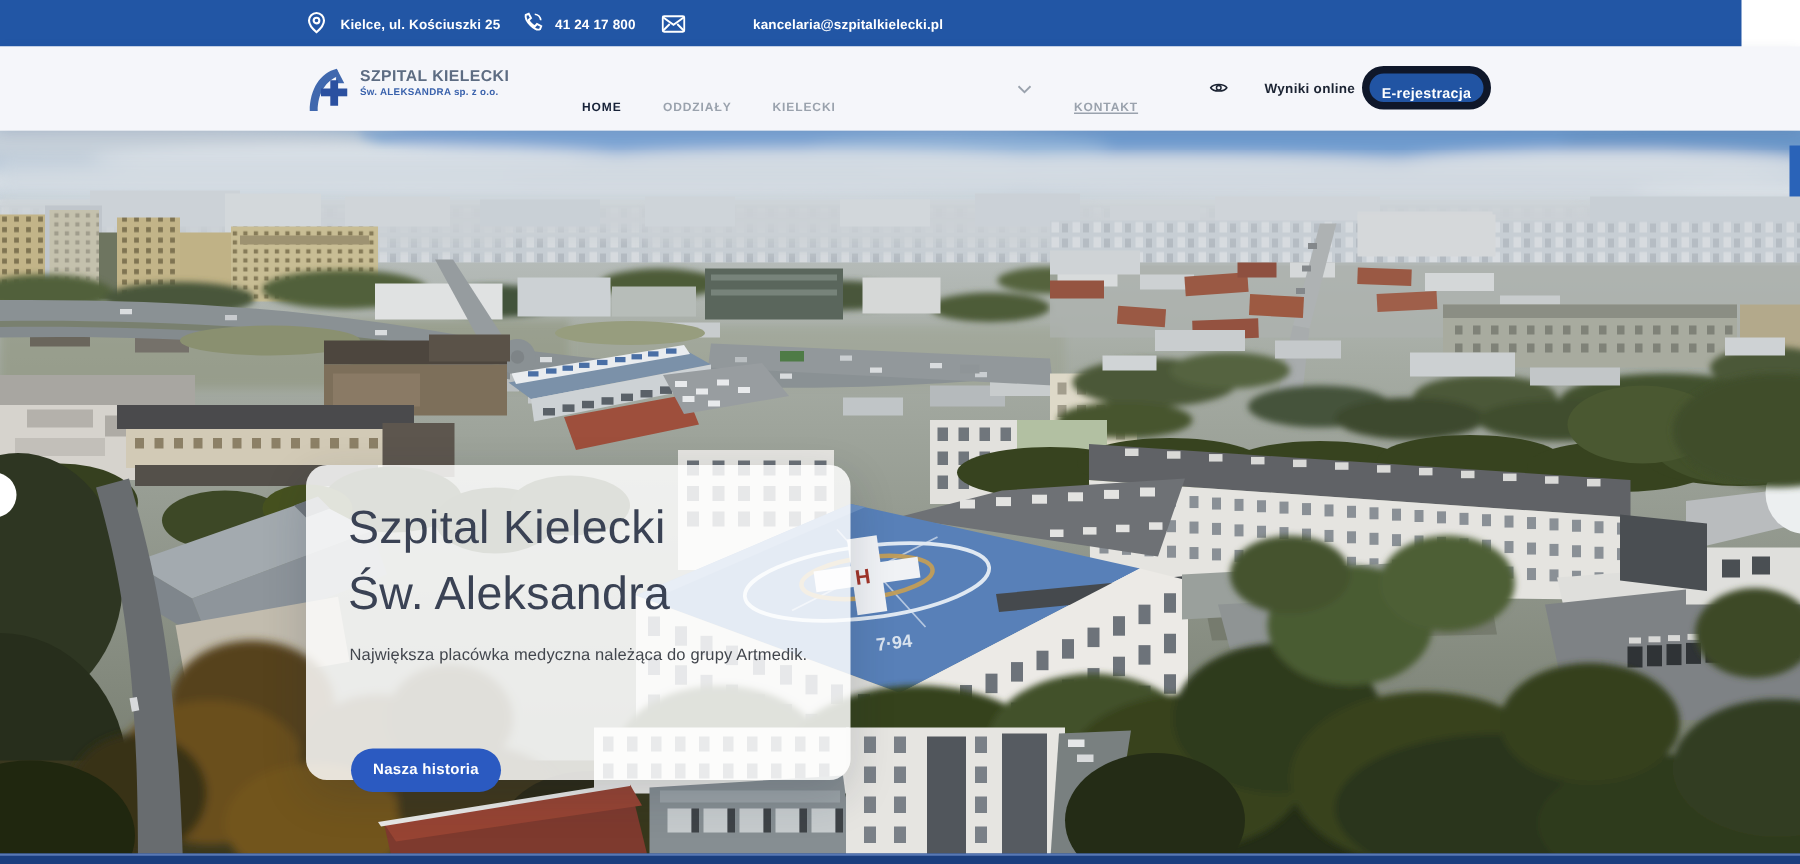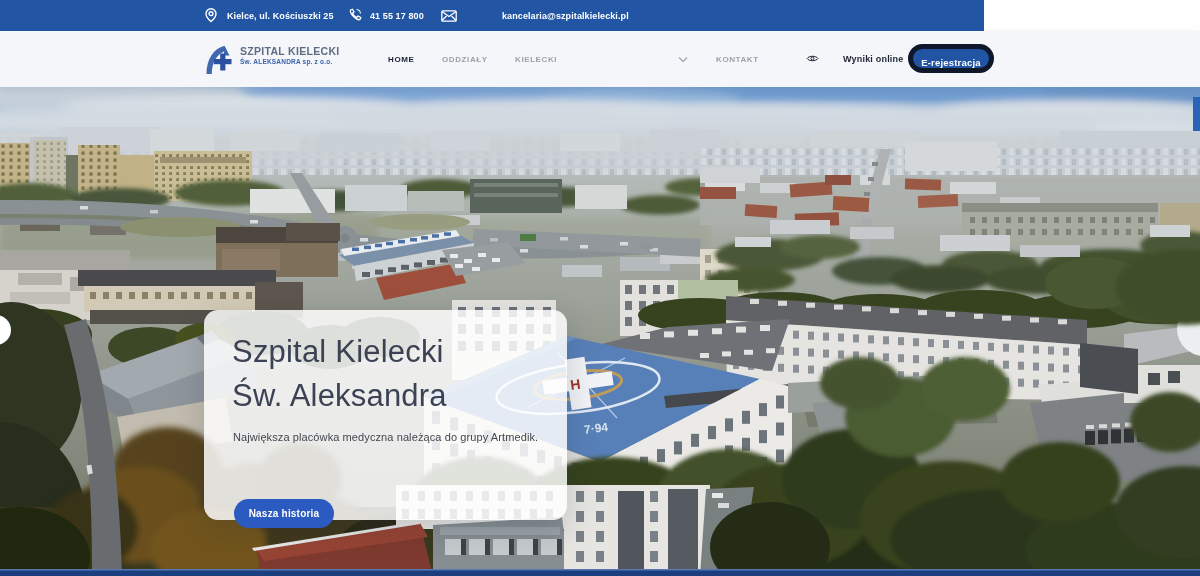--- a/index.html
+++ b/index.html
@@ -1,38 +1,38 @@
 <!DOCTYPE html>
 <html><head>
 <meta charset="utf-8">
 <style>
   * { margin:0; padding:0; box-sizing:border-box; }
   html,body { width:1200px; height:576px; overflow:hidden; font-family:"Liberation Sans", sans-serif; }
-  .topbar { position:absolute; left:0; top:0; width:984px; height:31px; background:#2256a5; z-index:30;text-align:center; }
+  .topbar { position:absolute; left:0; top:0; width:1161px; height:31px; background:#2256a5; z-index:30;text-align:center; }
   .tb-item { position:absolute; top:0; height:31px; line-height:32px; color:#fff; font-size:9px; font-weight:bold; letter-spacing:.1px; }
   .navbar { position:absolute; left:0; top:31px; width:1200px; height:56px; background:#f5f6fa; z-index:30; box-shadow:0 2px 8px rgba(40,60,100,0.10); }
-  .menu-item { position:absolute; top:0; height:56px; line-height:57px; font-size:8px; letter-spacing:.6px; color:#9aa2ad; font-weight:bold;text-align:right; }
+  .menu-item { position:absolute; top:12px; height:56px; line-height:57px; font-size:8px; letter-spacing:.6px; color:#9aa2ad; font-weight:bold;text-align:right; }
   .menu-item.active { color:#172238; }
   .logo-t1 { position:absolute; left:240px; top:14px; font-size:10.5px; font-weight:bold; letter-spacing:.3px; color:#5d6c82; }
   .logo-t2 { position:absolute; left:240px; top:27px; font-size:6.5px; font-weight:bold; letter-spacing:.2px; color:#3a62ac; }
   .wyniki { position:absolute; left:827px; top:0; height:56px; line-height:57px; font-size:9px; color:#1c2433; font-weight:bold; letter-spacing:.2px;margin-left:16px; }
   .erej { position:absolute; left:908px; top:13px; width:86px; height:29px; background:#2154a3; border:5px solid #0f172a; border-radius:15px; color:#fff; font-size:9.5px; font-weight:bold; text-align:center; line-height:27px; letter-spacing:.2px; }
   .hero { position:absolute; left:0; top:87px; width:1200px; height:489px; }
   .card { position:absolute; left:204px; top:223px; width:363px; height:210px; background:rgba(255,255,255,0.84); border-radius:14px; box-shadow:0 10px 30px rgba(30,40,60,0.18); z-index:10; }
   .card h1 { margin:20px 0 0 28px; font-size:31px; line-height:44px; font-weight:500; color:#3a4254; letter-spacing:.2px; }
   .card p { margin:13px 0 4px 29px; font-size:11px; color:#42464d; letter-spacing:.1px; }
   .nasza { position:absolute; left:30px; top:157px; width:100px; height:29px; background:#2b5ac1; border-radius:15px; color:#fff; font-size:10px; font-weight:bold; text-align:center; line-height:29px; letter-spacing:.2px;margin-top:32px; }
   .prevbtn { position:absolute; left:-19px; top:228px; width:30px; height:30px; background:#fff; border-radius:50%; z-index:11; }
   .widget { position:absolute; left:1193px; top:10px; width:7px; height:34px; background:#2a63b8; z-index:11; }
 </style>
 </head>
 <body>
   <div class="topbar">
     <div class="tb-item" style="left:227px;">Kielce, ul. Kościuszki 25</div>
-    <div class="tb-item" style="left:370px;">41 55 17 800</div>
+    <div class="tb-item" style="left:370px;">41 24 17 800</div>
     <div class="tb-item" style="left:463px;margin-left:39px;">kancelaria@szpitalkielecki.pl</div>
     <svg style="position:absolute;left:204px;top:8px;" width="14" height="15" viewBox="0 0 14 15" fill="none" stroke="#fff" stroke-width="1.4">
       <path d="M7 13.5 C7 13.5 12 9.3 12 5.7 A5 5 0 0 0 2 5.7 C2 9.3 7 13.5 7 13.5 Z"></path>
       <circle cx="7" cy="5.7" r="1.9"></circle>
     </svg>
     <svg style="position:absolute;left:347px;top:8px;" width="15" height="15" viewBox="0 0 15 15" fill="none" stroke="#fff" stroke-width="1.3">
       <path d="M3.5 2 L5.5 1.2 L7 4 L5.5 5.3 C6 7 8 9 9.7 9.5 L11 8 L13.8 9.5 L13 11.5 C10 13 2.5 6 3.5 2 Z"></path>
       <path d="M9.5 1.5 A4.5 4.5 0 0 1 13.5 5.5" stroke-width="1.1"></path>
     </svg>
     <svg style="position:absolute;left:441px;top:10px;" width="16" height="12" viewBox="0 0 16 12" fill="none" stroke="#fff" stroke-width="1.3">
@@ -50,21 +50,21 @@
       <rect x="10" y="14" width="17.5" height="5.2" fill="#2b50a0"></rect>
     </svg>
     <div class="logo-t1">SZPITAL KIELECKI</div>
     <div class="logo-t2">Św. ALEKSANDRA sp. z o.o.</div>
     <div class="menu-item active" style="left:388px;">HOME</div>
     <div class="menu-item" style="left:442px;">ODDZIAŁY</div>
     <div class="menu-item" style="left:515px;">KIELECKI</div>
     <svg style="position:absolute;left:678px;top:25px;" width="10" height="7" viewBox="0 0 10 7" fill="none" stroke="#9aa2ad" stroke-width="1.2">
       <path d="M1 1.5 L5 5.5 L9 1.5"></path>
     </svg>
-    <div class="menu-item" style="left:716px;">KONTAKT</div>
+    <div class="menu-item" style="left:716px;text-decoration:underline;">KONTAKT</div>
     <svg style="position:absolute;left:806px;top:23px;" width="13" height="9" viewBox="0 0 14 10" fill="none" stroke="#1c2433" stroke-width="1.1">
       <path d="M1 5 C3 1.7 11 1.7 13 5 C11 8.3 3 8.3 1 5 Z"></path>
       <circle cx="7" cy="5" r="1.7"></circle>
     </svg>
     <div class="wyniki">Wyniki online</div>
     <div class="erej">E-rejestracja</div>
   </div>
 
   <div class="hero">
     <svg width="1200" height="489" viewBox="0 0 1200 489" font-family="Liberation Sans, sans-serif">

